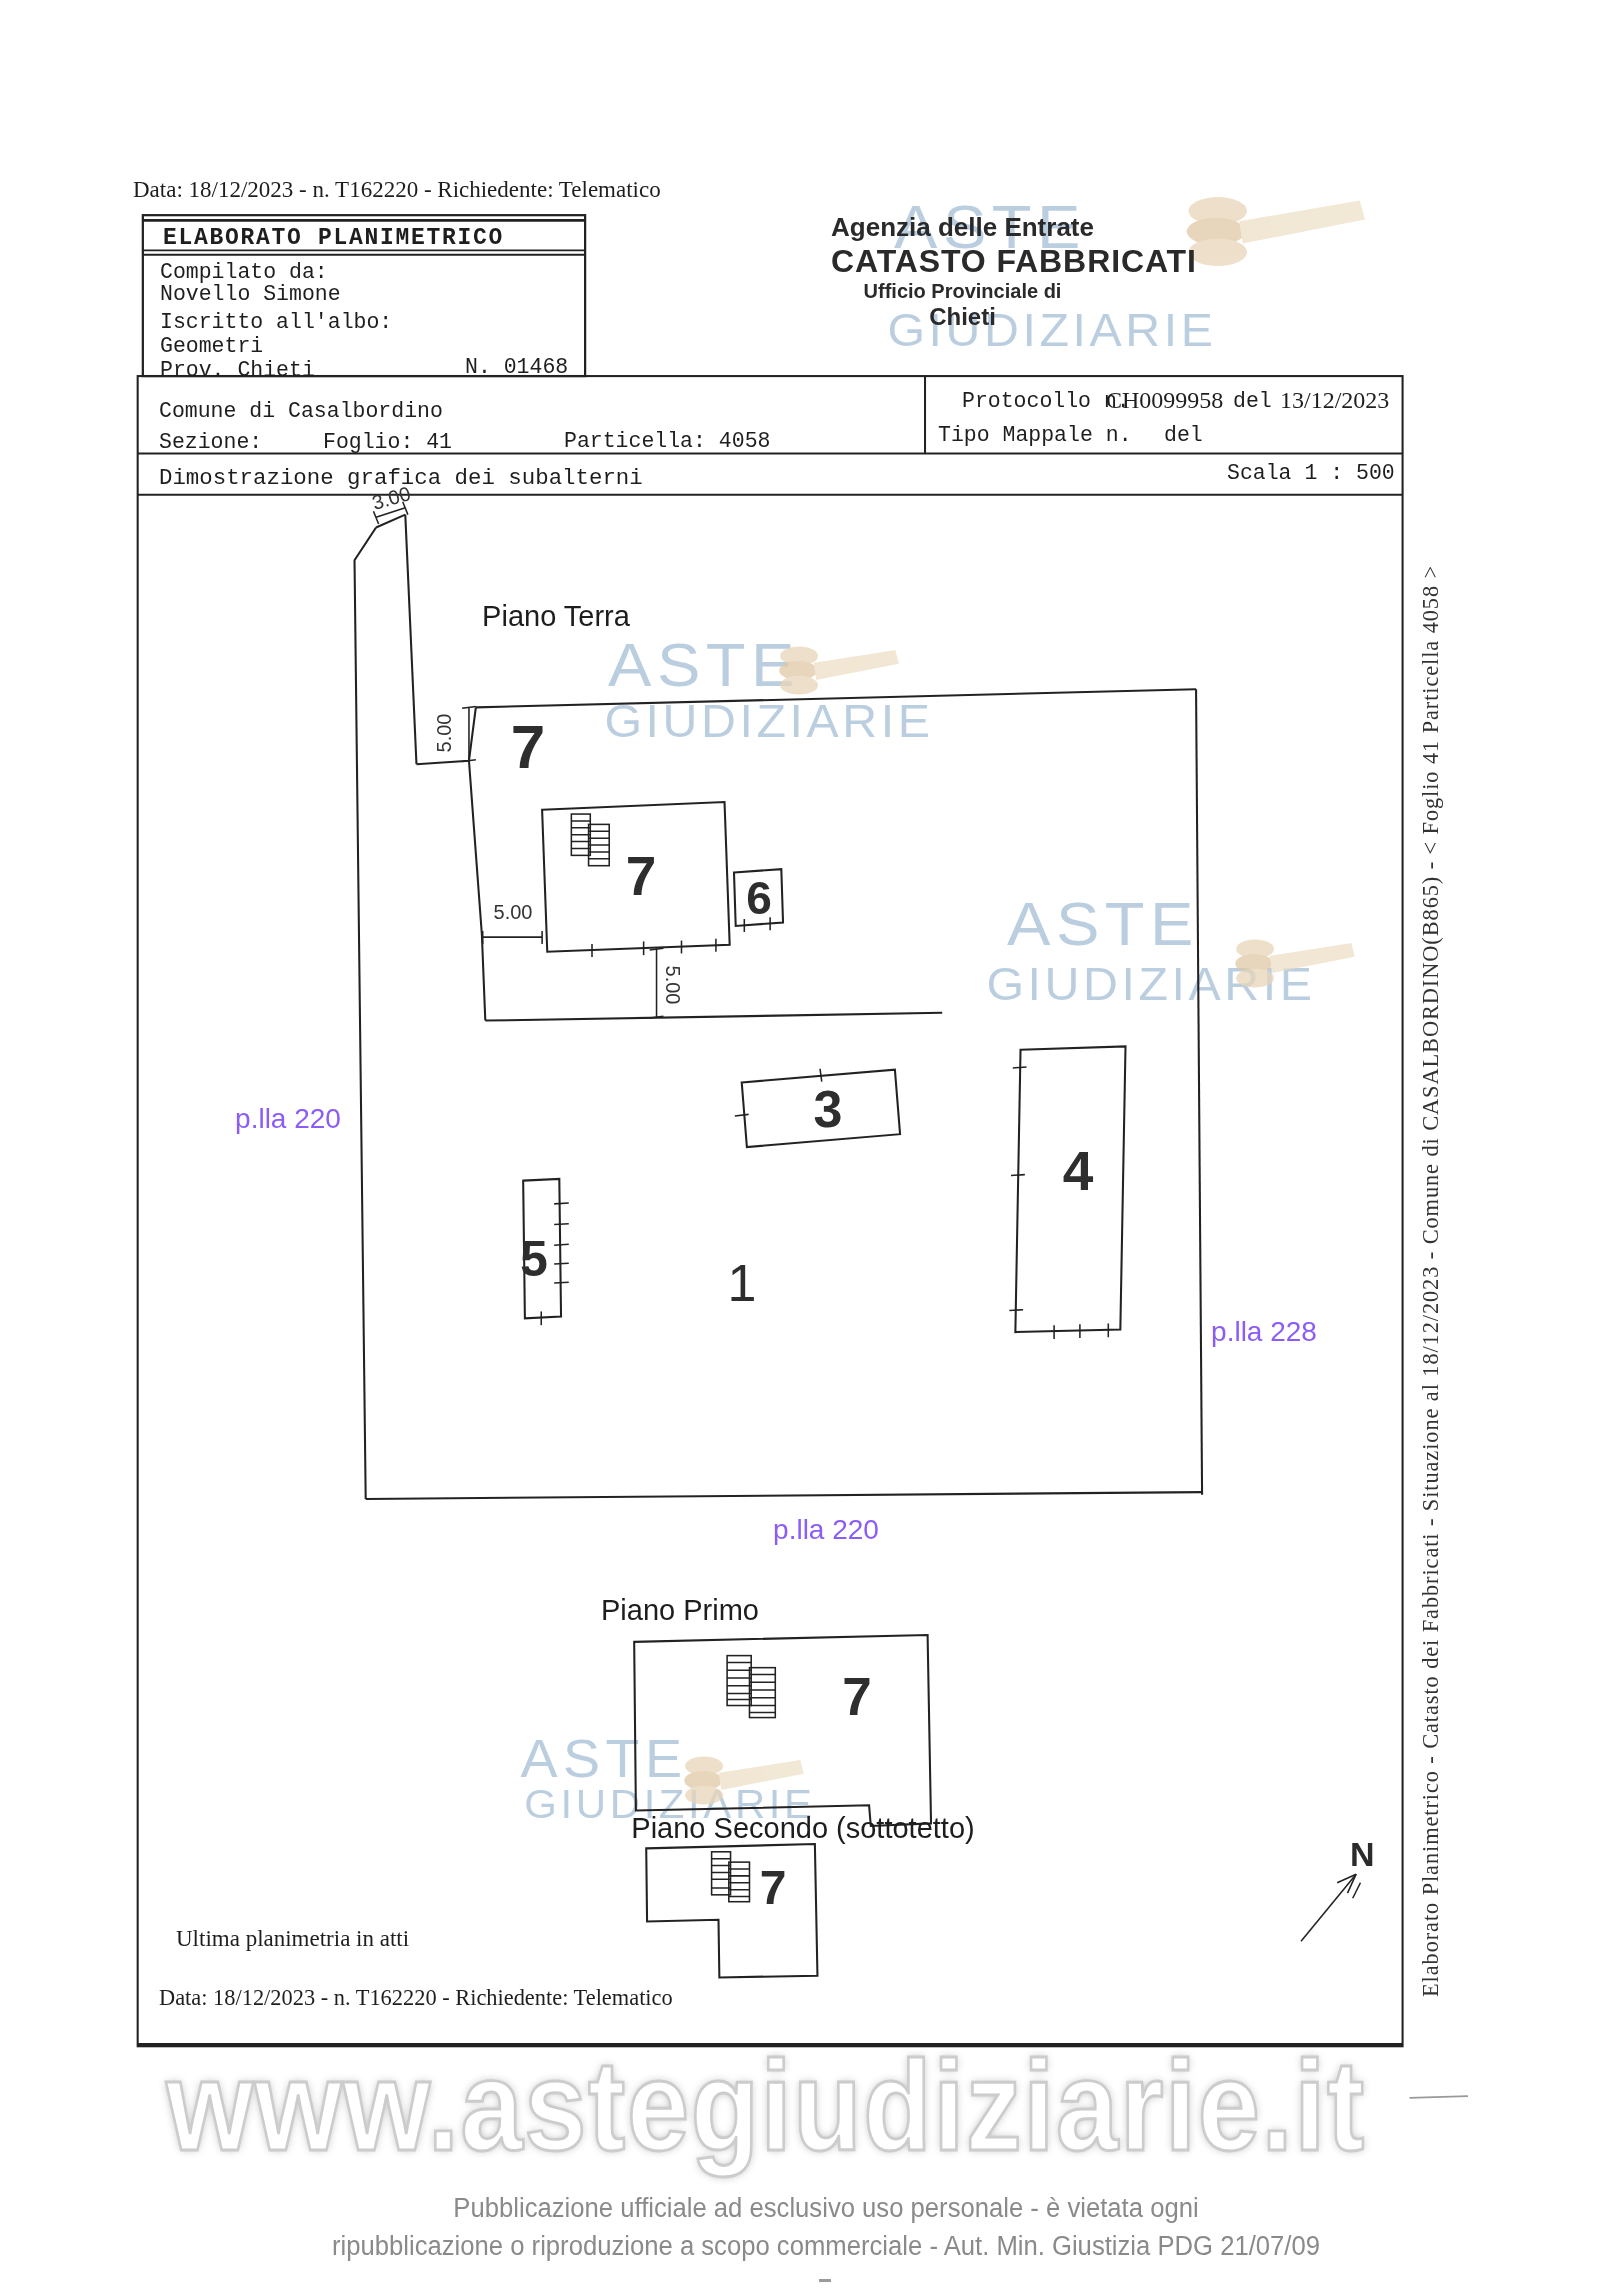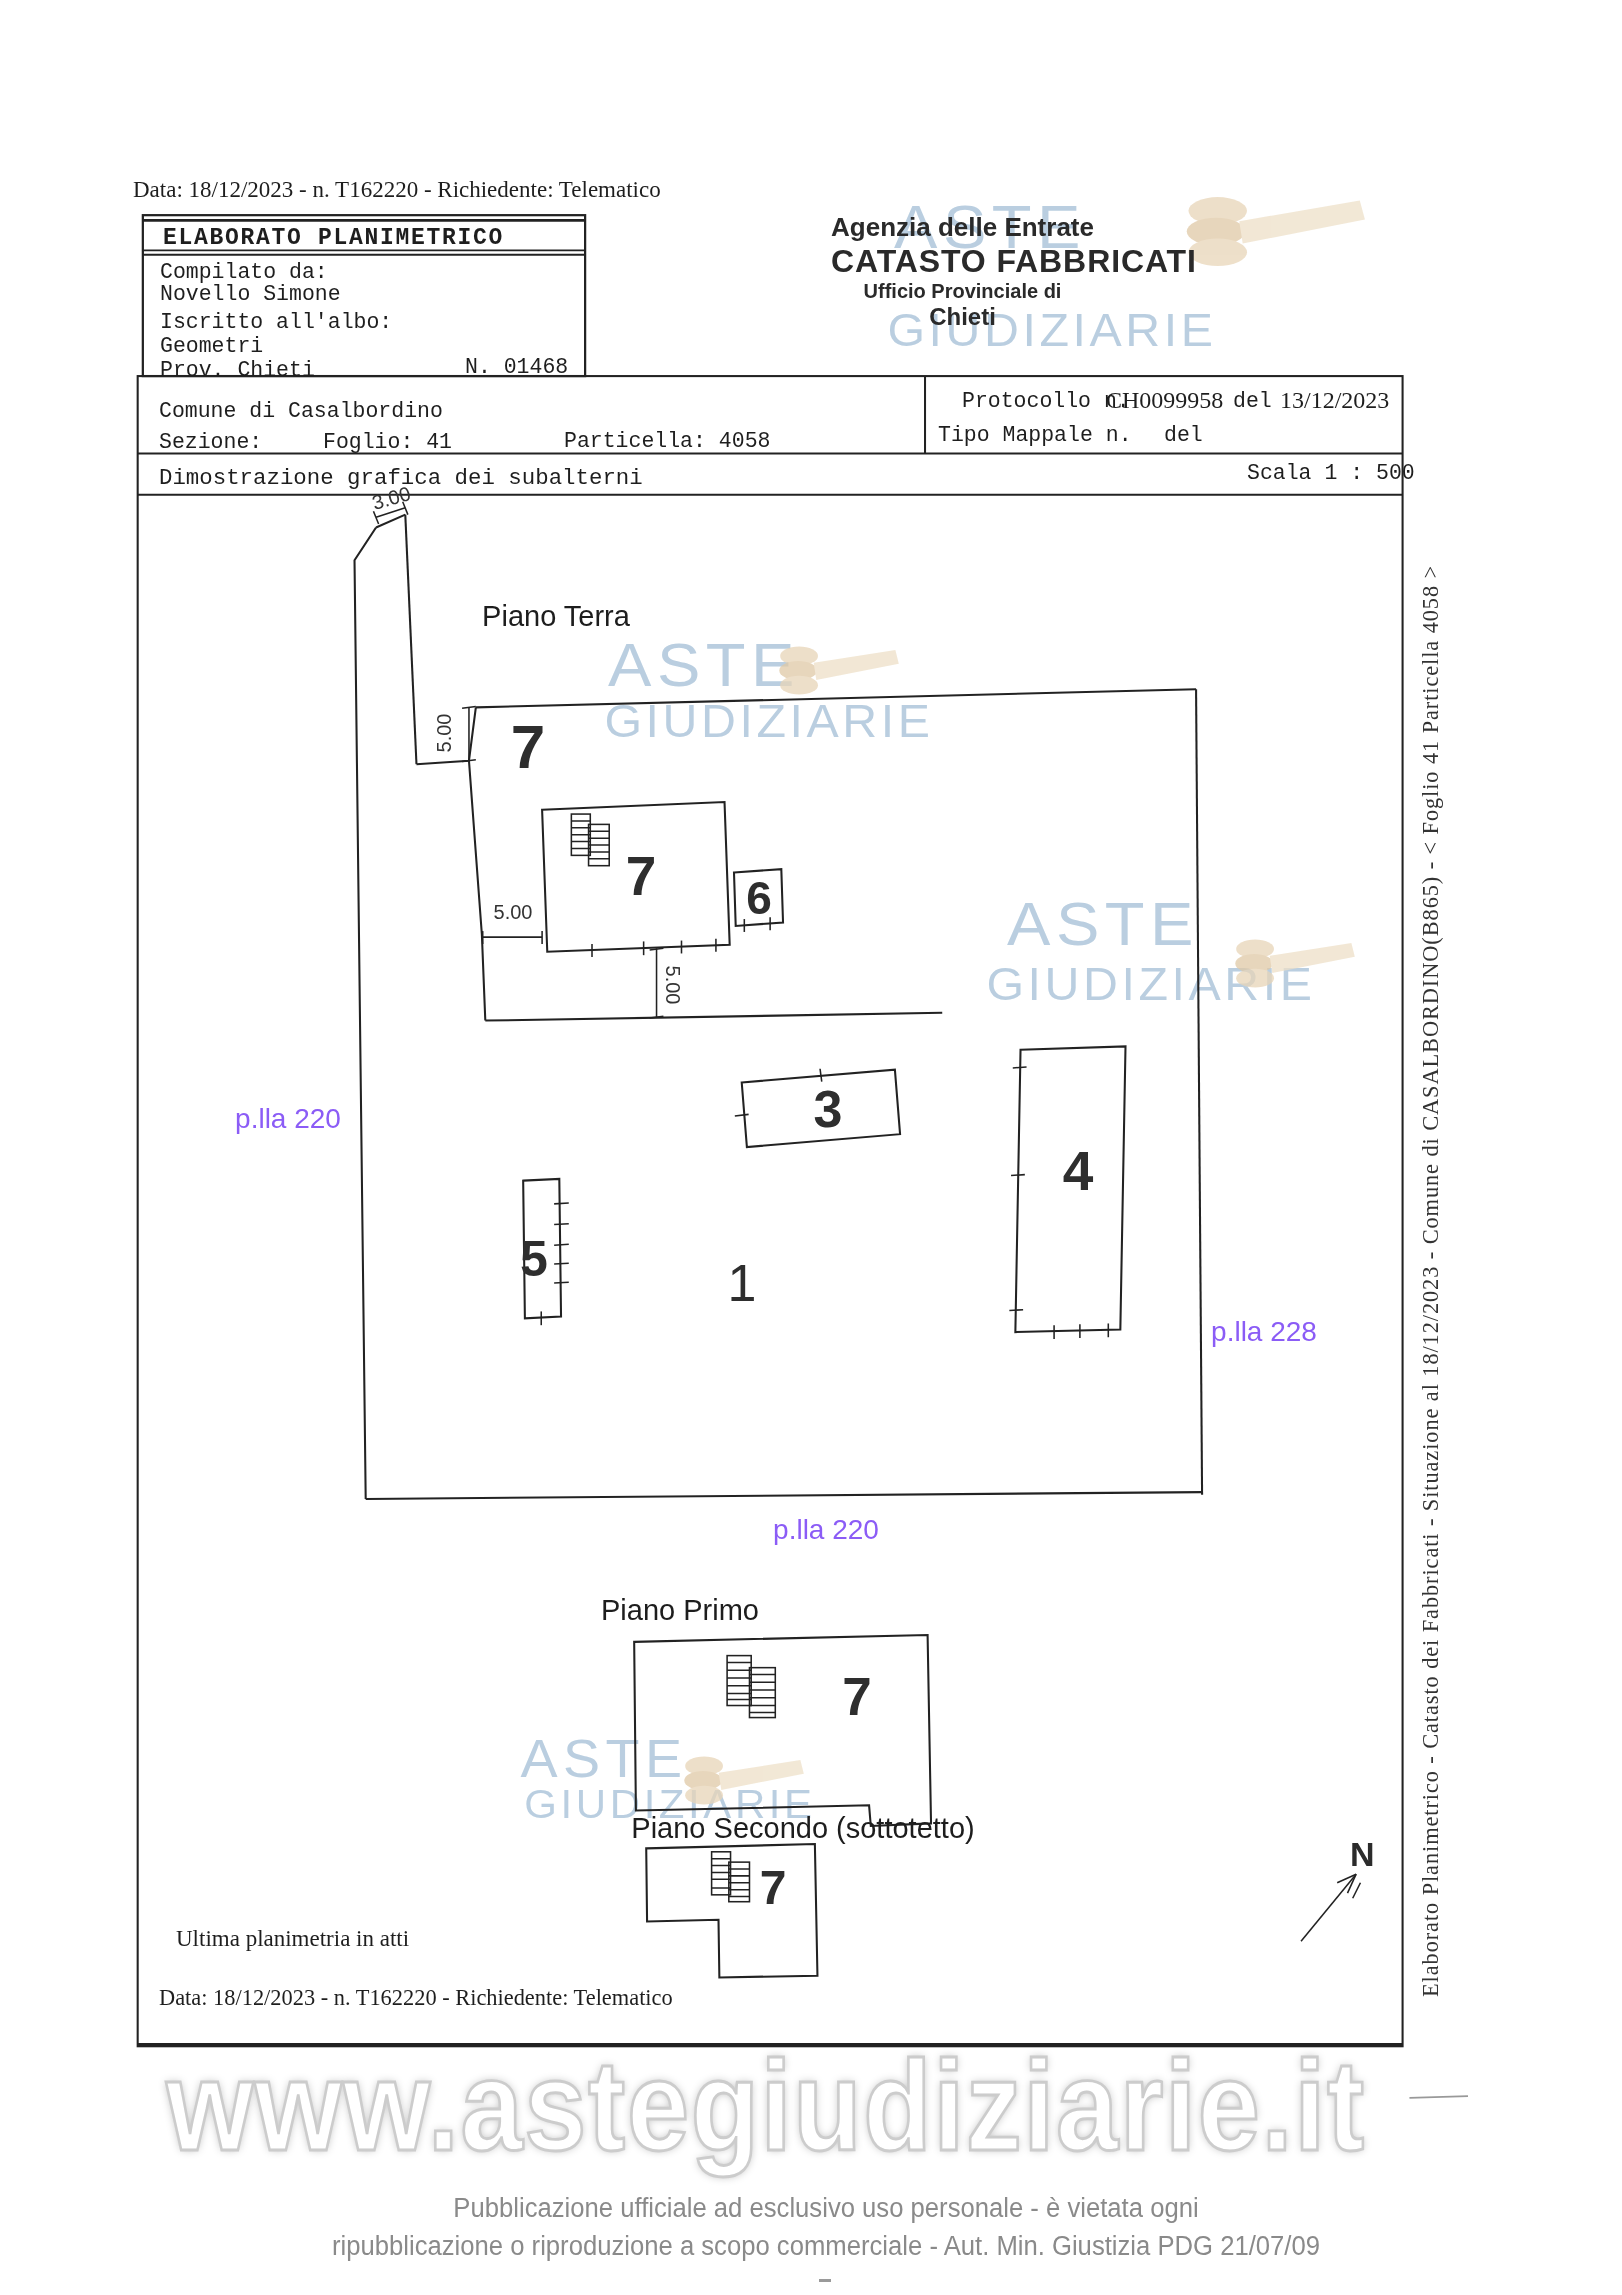--- a/index.html
+++ b/index.html
@@ -202,21 +202,21 @@
     <div style="font-size:20px;">Ufficio Provinciale di</div>
     <div style="font-size:24px;">Chieti</div>
   </div>
 
   <div class="abs mono fieldlabel" style="left:962px;top:389px;">Protocollo n.</div>
   <div class="abs serif" style="left:1106px;top:387px;font-size:24px;">CH0099958</div>
   <div class="abs mono fieldlabel" style="left:1233px;top:389px;">del</div>
   <div class="abs serif" style="left:1280px;top:387px;font-size:24px;">13/12/2023</div>
   <div class="abs mono fieldlabel" style="left:938px;top:423px;">Tipo Mappale n.</div>
   <div class="abs mono fieldlabel" style="left:1164px;top:423px;">del</div>
-  <div class="abs mono fieldlabel" style="left:1227px;top:461px;margin-left:20px;">Scala 1 : 500</div>
+  <div class="abs mono fieldlabel" style="left:1227px;top:461px;">Scala 1 : 500</div>
 
   <div class="abs mono fieldlabel" style="left:159px;top:399px;">Comune di Casalbordino</div>
   <div class="abs mono fieldlabel" style="left:159px;top:430px;">Sezione:</div>
   <div class="abs mono fieldlabel" style="left:323px;top:430px;">Foglio: 41</div>
   <div class="abs mono fieldlabel" style="left:564px;top:429px;">Particella: 4058</div>
   <div class="abs mono fieldlabel" style="left:159px;top:465px;font-size:22.4px;">Dimostrazione grafica dei subalterni</div>
 
   <div class="abs floor-title" style="left:556px;top:616px;">Piano Terra</div>
   <div class="abs floor-title" style="left:680px;top:1610px;">Piano Primo</div>
   <div class="abs floor-title" style="left:803px;top:1828px;">Piano Secondo (sottotetto)</div>

